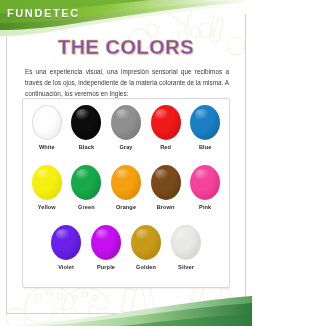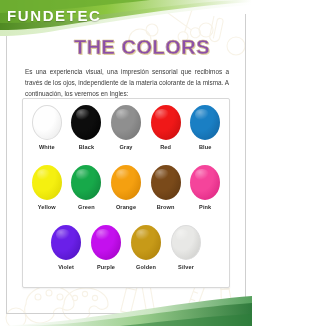--- a/index.html
+++ b/index.html
@@ -48,40 +48,40 @@
   #header-band {
     position: absolute;
     left: 0; top: 0;
     width: 252px; height: 42px;
     overflow: hidden;
   }
 
   #logo {
     position: absolute;
     left: 7px; top: 7px;
-    font-size: 15px;
+    font-size: 11px;
     font-weight: bold;
     letter-spacing: 1.6px;
     color: #ffffff;
     text-shadow: 0 1px 1px rgba(0,0,0,0.22);
     z-index: 5;
   }
 
   
   #footer-band {
     position: absolute;
     left: 0; bottom: 0;
     width: 252px; height: 34px;
     overflow: hidden;
   }
 
   
   #title {
     position: absolute;
-    left: 16px; top: 36px;
+    left: 0; top: 36px;
     width: 252px;
     text-align: center;
     font-size: 20px;
     font-weight: bold;
     letter-spacing: 0.5px;
     color: #8c4fa8;
     -webkit-text-stroke: 0.4px #d9c48a;
     text-shadow: 1px 1px 0 #e4d6a8, -0.5px -0.5px 0 #c9a9d8;
   }
 

